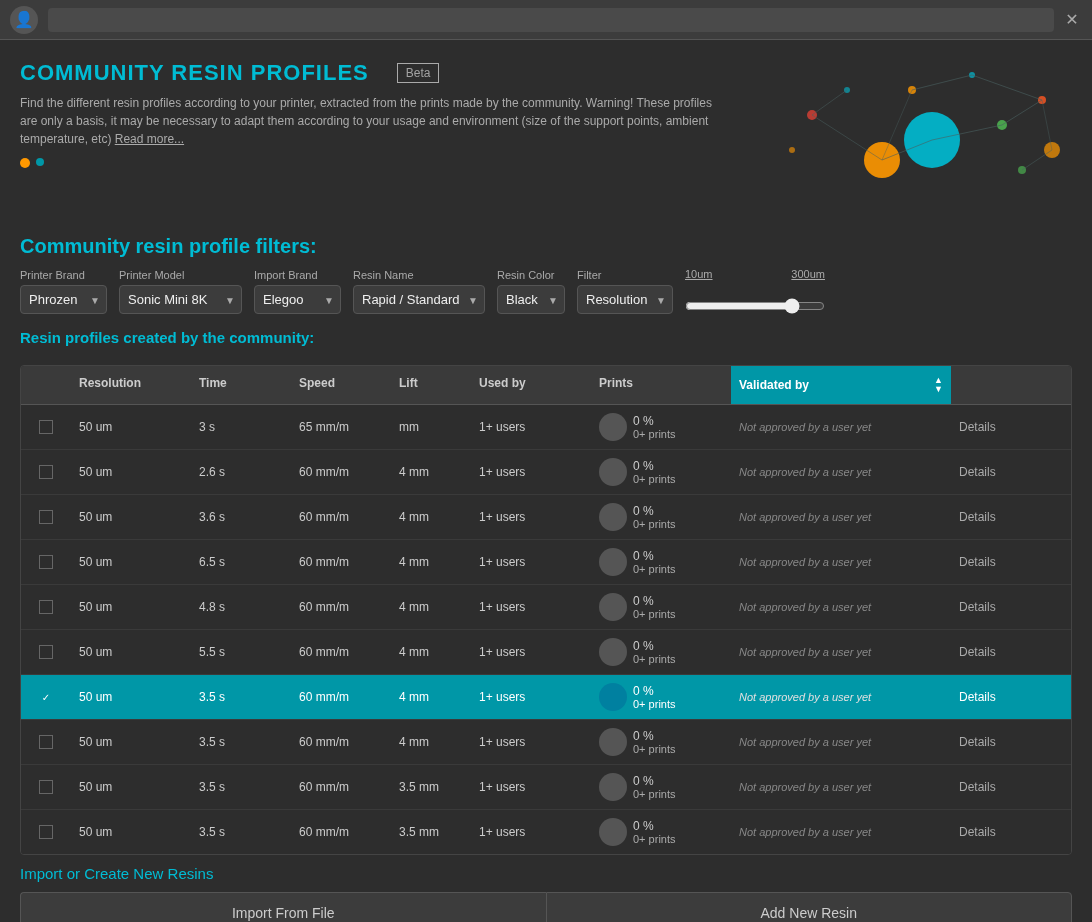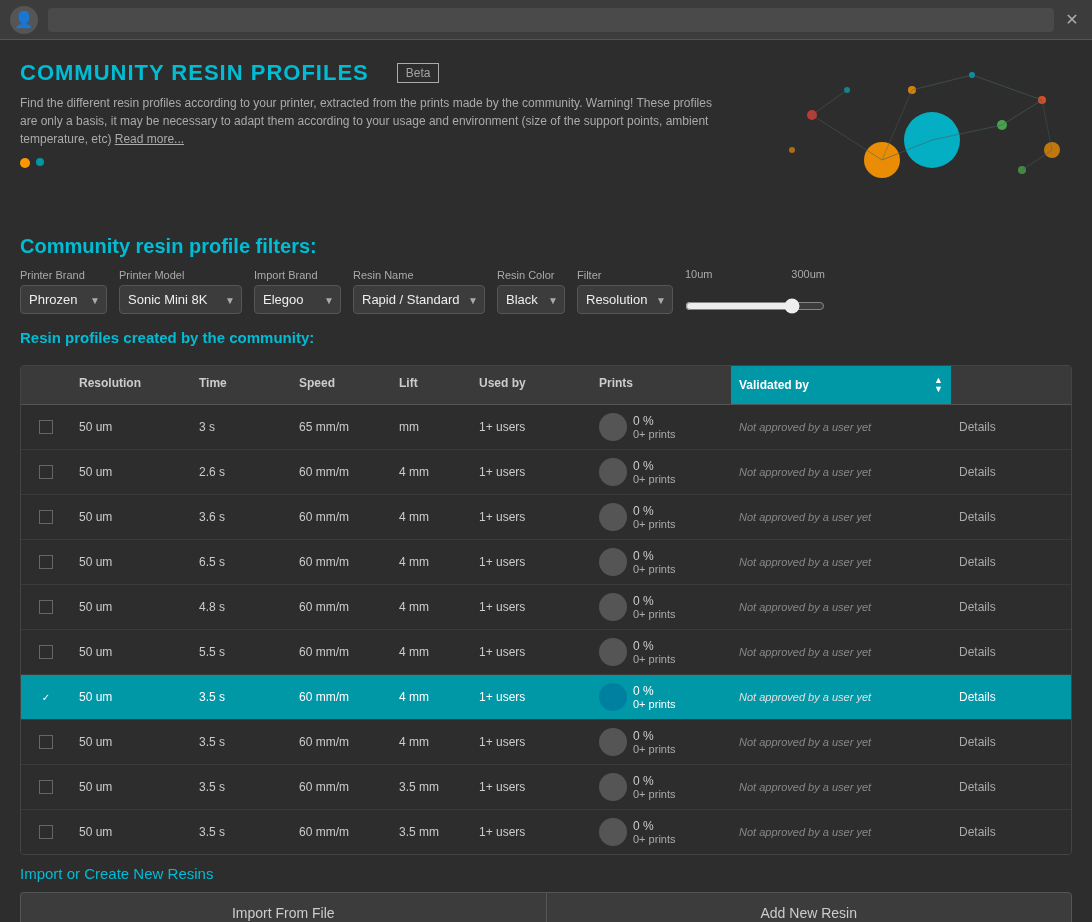--- a/index.html
+++ b/index.html
@@ -163,20 +163,21 @@
     .range-wrapper {
       display: flex;
       flex-direction: column;
       gap: 4px;
     }
     .range-labels {
       display: flex;
       gap: 16px;
       font-size: 11px;
       color: #aaa;
+      text-decoration: underline;
     }
     .range-input {
       width: 140px;
       accent-color: #eee;
     }
     .table-section-title {
       color: #00bcd4;
       font-size: 15px;
       font-weight: bold;
       margin-bottom: 19px;

